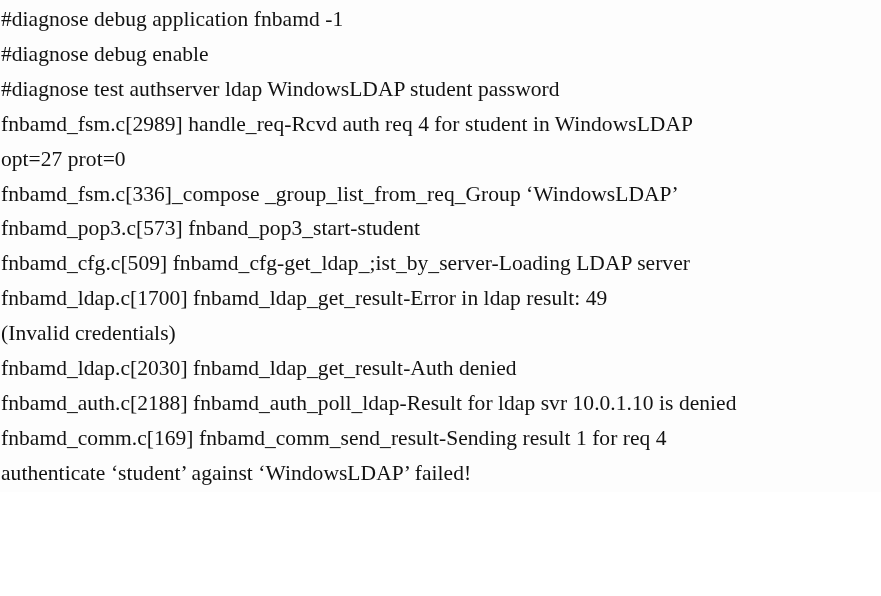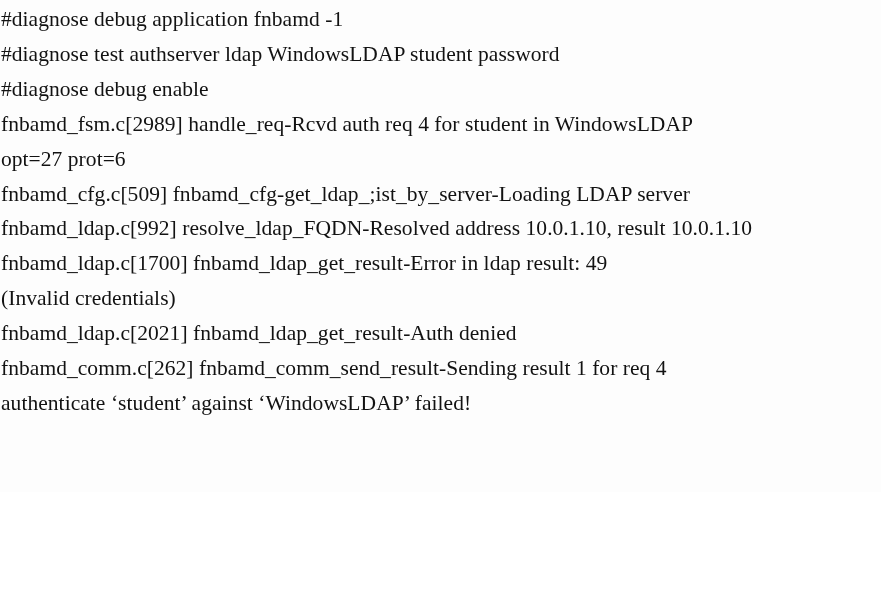--- a/index.html
+++ b/index.html
@@ -34,25 +34,27 @@
     letter-spacing: 0.05px;
     text-rendering: optimizeLegibility;
   }
 </style>
 </head>
 <body>
 
 <div id="screen">
   <div class="log-output" id="log-output">
       <span class="log-line">#diagnose debug application fnbamd -1</span>
+      <span class="log-line">#diagnose debug enable</span>
       <span class="log-line">#diagnose test authserver ldap WindowsLDAP student password</span>
-      <span class="log-line">#diagnose debug enable</span>
       <span class="log-line">fnbamd_fsm.c[2989] handle_req-Rcvd auth req 4 for student in WindowsLDAP</span>
-      <span class="log-line">opt=27 prot=6</span>
+      <span class="log-line">opt=27 prot=0</span>
+      <span class="log-line">fnbamd_fsm.c[336]_compose _group_list_from_req_Group ‘WindowsLDAP’</span>
+      <span class="log-line">fnbamd_pop3.c[573] fnband_pop3_start-student</span>
       <span class="log-line">fnbamd_cfg.c[509] fnbamd_cfg-get_ldap_;ist_by_server-Loading LDAP server</span>
-      <span class="log-line">fnbamd_ldap.c[992] resolve_ldap_FQDN-Resolved address 10.0.1.10, result 10.0.1.10</span>
       <span class="log-line">fnbamd_ldap.c[1700] fnbamd_ldap_get_result-Error in ldap result: 49</span>
       <span class="log-line">(Invalid credentials)</span>
-      <span class="log-line">fnbamd_ldap.c[2021] fnbamd_ldap_get_result-Auth denied</span>
-      <span class="log-line">fnbamd_comm.c[262] fnbamd_comm_send_result-Sending result 1 for req 4</span>
+      <span class="log-line">fnbamd_ldap.c[2030] fnbamd_ldap_get_result-Auth denied</span>
+      <span class="log-line">fnbamd_auth.c[2188] fnbamd_auth_poll_ldap-Result for ldap svr 10.0.1.10 is denied</span>
+      <span class="log-line">fnbamd_comm.c[169] fnbamd_comm_send_result-Sending result 1 for req 4</span>
       <span class="log-line">authenticate ‘student’ against ‘WindowsLDAP’ failed!</span>
     </div>
 </div>
 
 </body></html>

